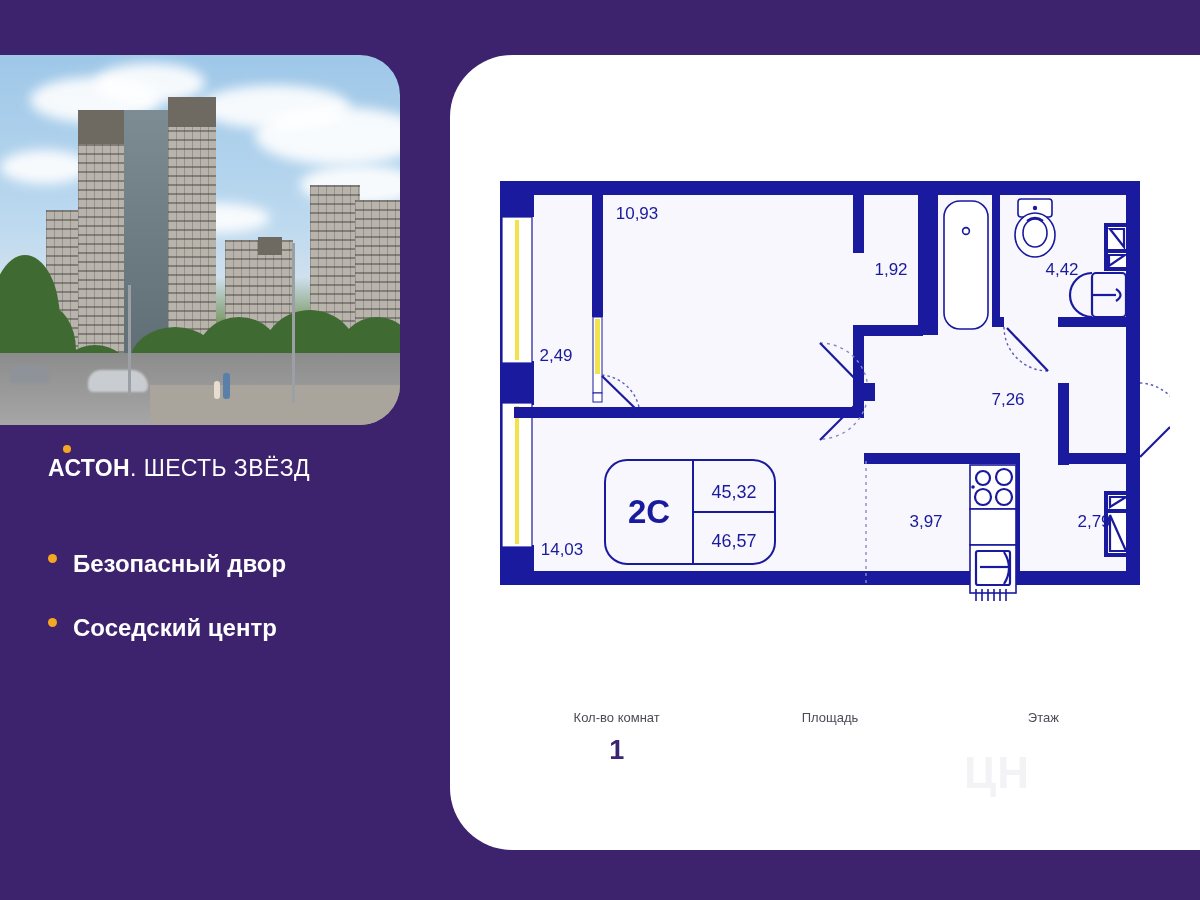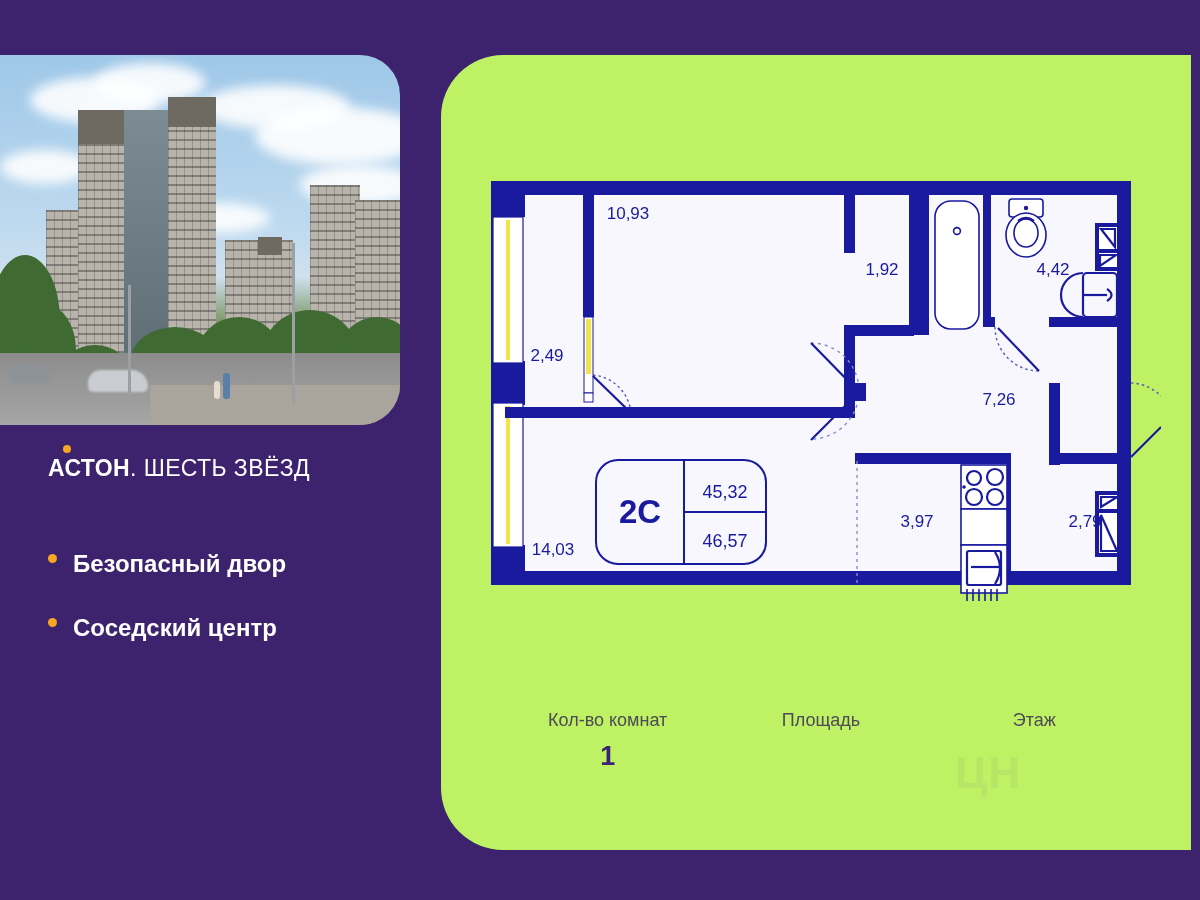--- a/index.html
+++ b/index.html
@@ -52,37 +52,37 @@
   #features { position: absolute; left: 48px; top: 550px; width: 390px; }
   .feature-row { display: flex; align-items: center; gap: 16px; margin-bottom: 36px; }
   .feature-bullet {
     width: 9px; height: 9px; border-radius: 50%; background: #f5a623; flex: 0 0 auto;
     align-self: flex-start; margin-top: 4px;
   }
   .feature-label { font-size: 24px; font-weight: 700; color: #ffffff; }
 
   
   #card {
-    position: absolute; left: 441px; top: 55px;
+    position: absolute; left: 450px; top: 55px;
     width: 750px; height: 795px;
-    background: #bef264;
+    background: #ffffff;
     border-radius: 62px 0 0 62px;
   }
 
   
   #plan-wrap { position: absolute; left: 30px; top: 110px; width: 690px; height: 450px; }
   #plan { position: absolute; left: 0; top: 0; }
 
   
   #stats {
     position: absolute; left: 60px; top: 655px; width: 640px;
     display: flex; justify-content: space-between; align-items: flex-start;
   }
   .stat { text-align: center; flex: 1 1 0; position: relative; }
-  .stat-label { font-size: 18px; color: #4e4a57; font-weight: 400; margin-bottom: 10px; }
+  .stat-label { font-size: 13px; color: #4e4a57; font-weight: 400; margin-bottom: 10px; }
   .stat-value { font-size: 27px; font-weight: 700; color: #3b2472; }
   #watermark {
     position: absolute; left: 438px; top: 38px;
     font-size: 44px; font-weight: 700; color: rgba(120,110,140,.085);
     letter-spacing: 1px; pointer-events: none; white-space: nowrap; margin-left: 16px;
   }
 </style>
 </head>
 <body>
 

